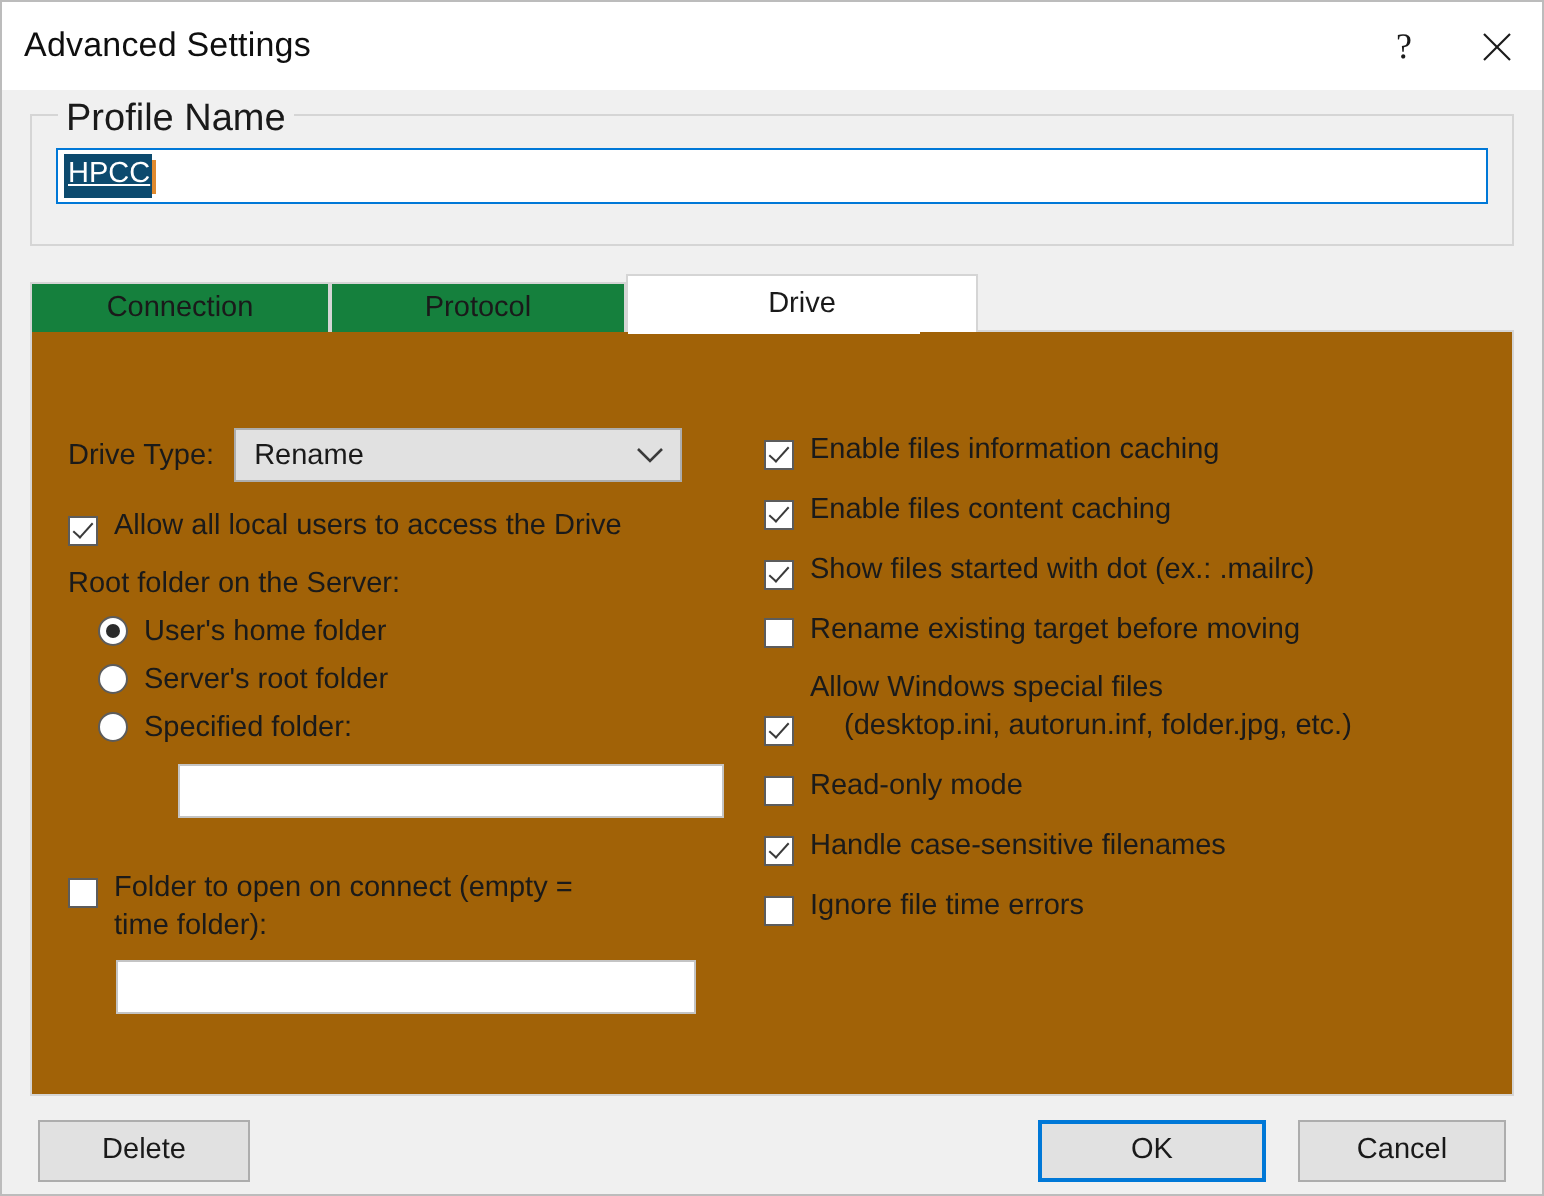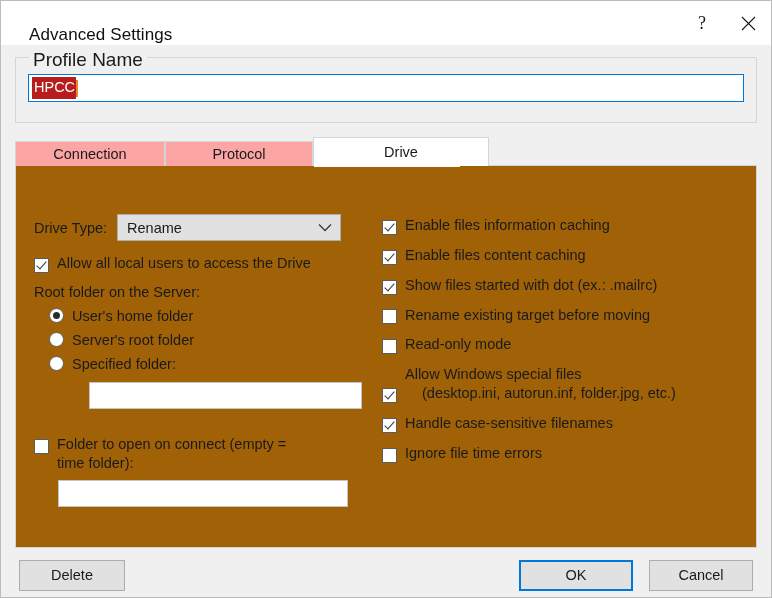--- a/index.html
+++ b/index.html
@@ -26,23 +26,23 @@
     display: flex;
     flex-direction: column;
   }
 
   
   .titlebar {
     height: 44px;
     min-height: 44px;
     background: #ffffff;
     display: flex;
-    align-items: flex-end;
+    align-items: center;
     justify-content: space-between;
-    padding-left: 28px;
+    padding-left: 11px;
     box-sizing: border-box;
   }
   .title-text {
     font-size: 17px;
     color: #0f0f0f;
     letter-spacing: 0.1px;
   }
   .title-buttons {
     display: flex;
     height: 44px;
@@ -94,45 +94,46 @@
     height: 28px;
     box-sizing: border-box;
     border: 1px solid #0078d7;
     background: #ffffff;
     display: flex;
     align-items: center;
     padding: 0 3px;
     font-size: 14.5px;
   }
   .sel-text {
-    background: #b91c1c;
+    background: #0c4a6e;
     color: #ffffff;
     padding: 1px 1px 2px 2px;
     line-height: 1.25;
+    text-decoration: underline;
   }
   .caret {
     width: 2px;
     height: 17px;
     background: #e08a2e;
     display: inline-block;
   }
 
   
   .tabstrip {
     position: relative;
     margin-top: 14px;
     height: 29px;
     display: flex;
     align-items: flex-end;
     z-index: 2;
   }
   .tab {
     height: 25px;
     line-height: 25px;
-    background: #fca5a5;
+    background: #15803d;
     border: 1px solid #d5d5d5;
     border-bottom: none;
     text-align: center;
     font-size: 14.5px;
     color: #1a1a1a;
     box-sizing: border-box;
     cursor: default;
   }
   .tab.t1 { width: 150px; }
   .tab.t2 { width: 148px; }
@@ -436,30 +437,30 @@
           <span class="box checked"></span>
           <span class="cb-label">Show files started with dot (ex.: .mailrc)</span>
         </div>
 
         <div class="cb-row">
           <span class="box"></span>
           <span class="cb-label">Rename existing target before moving</span>
         </div>
 
         <div class="cb-row">
-          <span class="box"></span>
-          <span class="cb-label">Read-only mode</span>
-        </div>
-
-        <div class="cb-row">
           <span class="box checked"></span>
           <span class="cb-label">
             <span>Allow Windows special files</span>
             <span class="line2">(desktop.ini, autorun.inf, folder.jpg, etc.)</span>
           </span>
+        </div>
+
+        <div class="cb-row">
+          <span class="box"></span>
+          <span class="cb-label">Read-only mode</span>
         </div>
 
         <div class="cb-row">
           <span class="box checked"></span>
           <span class="cb-label">Handle case-sensitive filenames</span>
         </div>
 
         <div class="cb-row">
           <span class="box"></span>
           <span class="cb-label">Ignore file time errors</span>

